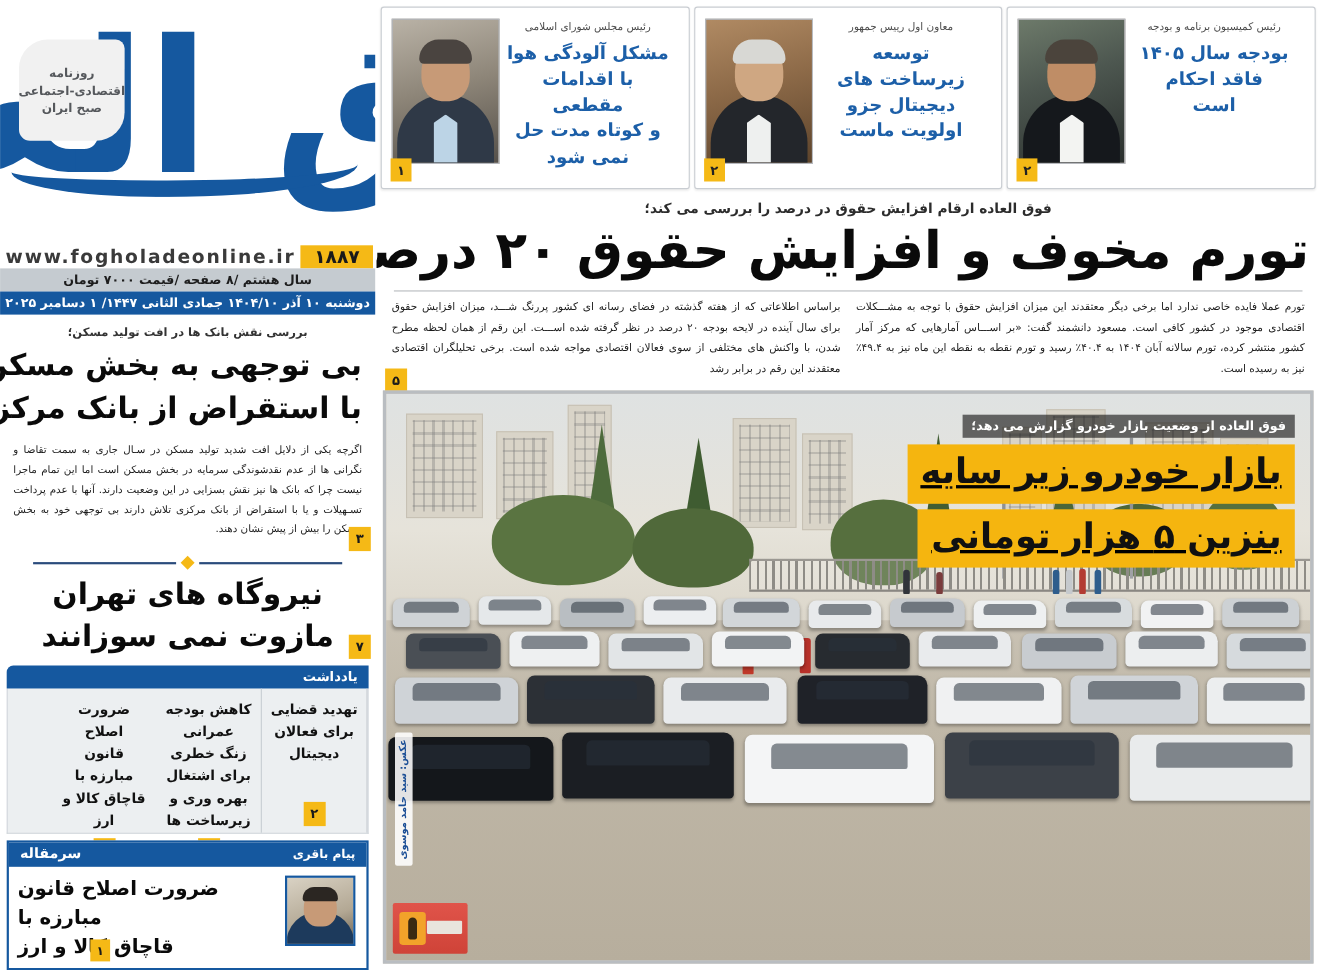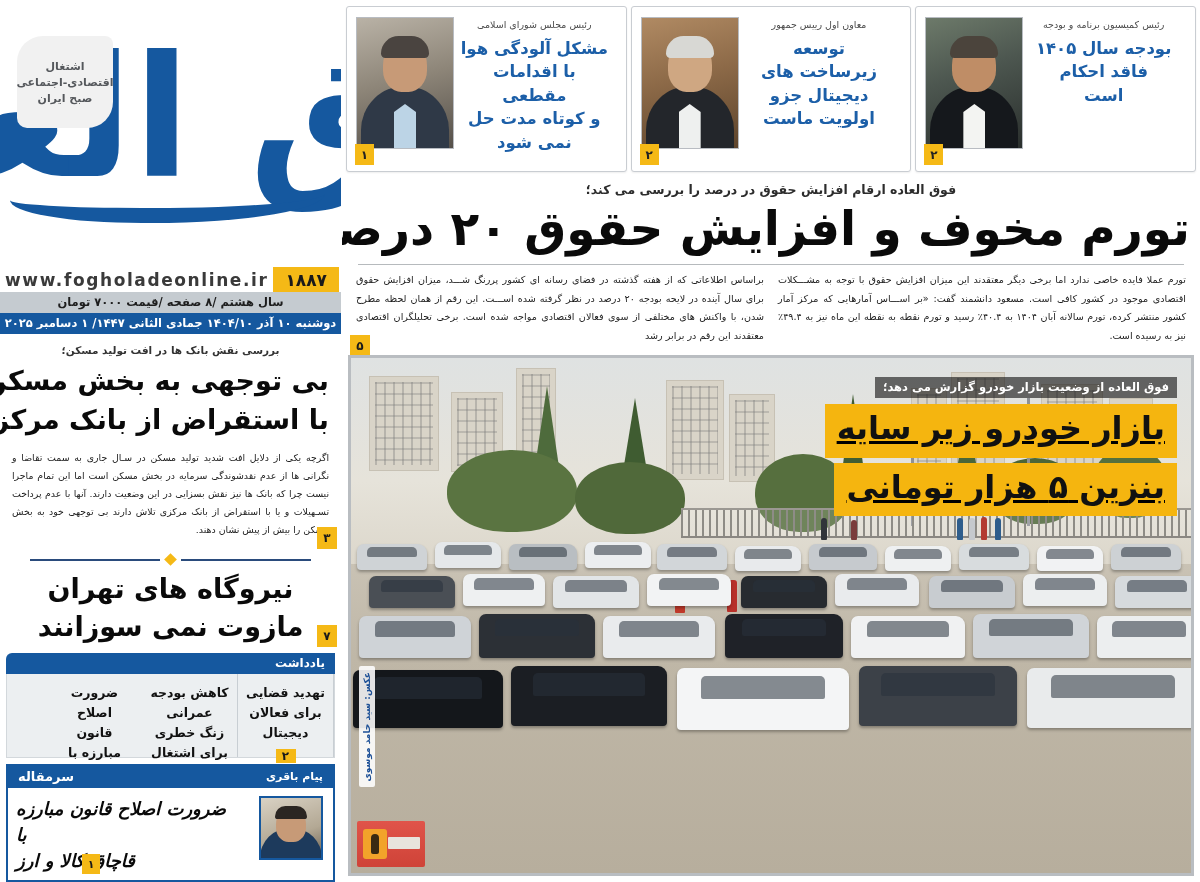--- a/index.html
+++ b/index.html
@@ -558,21 +558,21 @@
     position: relative;
   }
   .band-head span { float: right; }
   .notes {
     display: flex;
     flex-direction: row-reverse;
     margin: 0 6px;
     background: #eceff1;
     border: 1px solid #d3d8dc;
     border-top: none;
-    height: 84px;
+    height: 132px;
     padding-left: 40px;
   }
   .note {
     flex: 1;
     padding: 9px 8px 6px 8px;
     direction: rtl;
     text-align: center;
     position: relative;
     display: flex;
     flex-direction: column;
@@ -619,21 +619,20 @@
   }
   .ed-label { font-size: 13px; font-weight: 800; }
   .ed-author { font-size: 11px; font-weight: 700; }
   .ed-body {
     display: flex;
     flex-direction: row-reverse;
     padding: 8px 10px 6px 8px;
     direction: rtl;
     gap: 24px;
     align-items: flex-start;
-    font-style: italic;
   }
   .ed-title {
     flex: 1;
     text-align: left;
     font-size: 18px;
     font-weight: 800;
     color: #0a0a0a;
     line-height: 1.45;
     letter-spacing: -0.7px;
   }
@@ -838,21 +837,21 @@
   </div>
 
   <div class="side-col">
 
     <div class="masthead">
       <div class="logo-wordmark">
         <div class="glyph">فوق العاده</div>
       </div>
       <div class="logo-swoosh"></div>
       <div class="logo-tag">
-        <div>اشتغال</div>
+        <div>روزنامه</div>
         <div>اقتصادی-اجتماعی</div>
         <div>صبح ایران</div>
       </div>
     </div>
 
     <div class="info-url-row">
       <div class="issue-no">۱۸۸۷</div>
       <div class="site-url">www.fogholadeonline.ir</div>
     </div>
     <div class="info-bar-1">سال هشتم /۸  صفحه /قیمت ۷۰۰۰ تومان</div>

